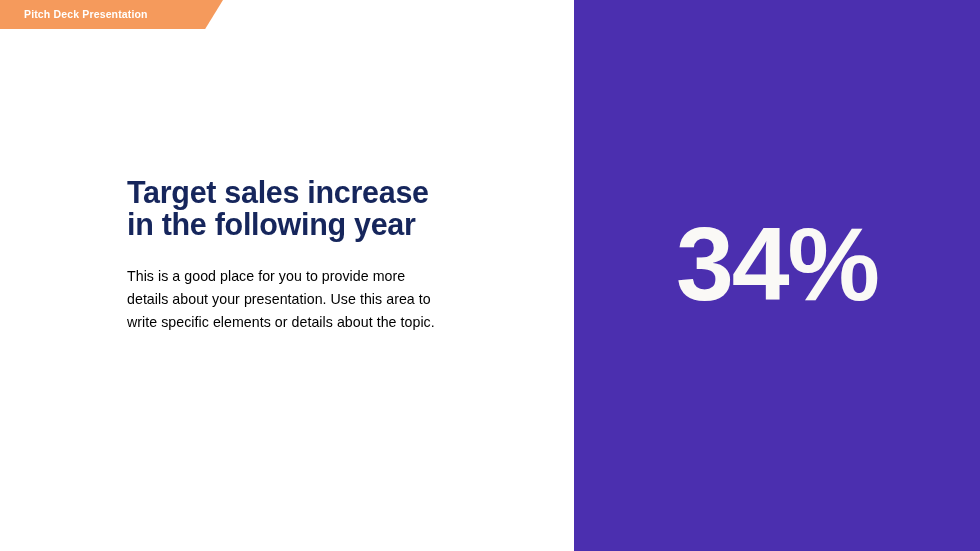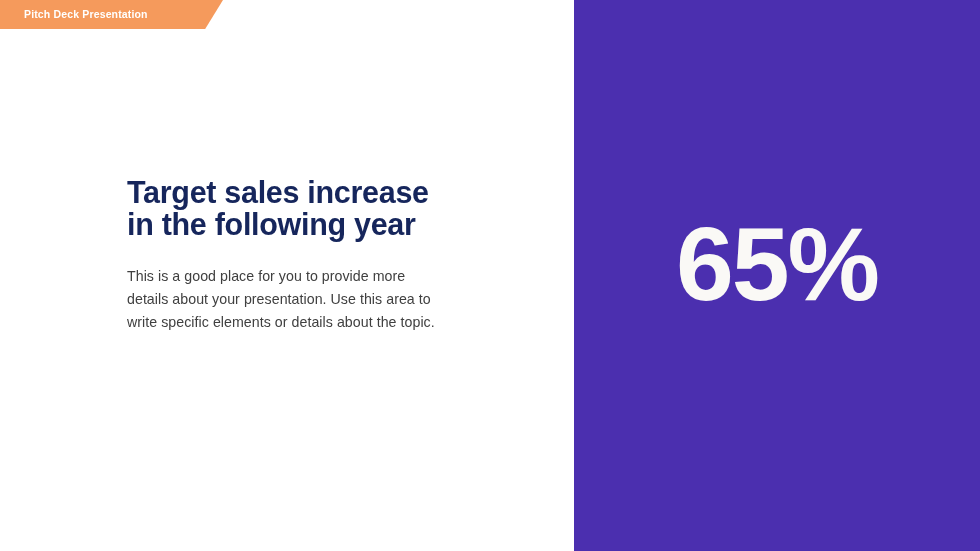--- a/index.html
+++ b/index.html
@@ -55,21 +55,21 @@
   .headline {
     color: #16265C;
     font-size: 30.5px;
     font-weight: bold;
     line-height: 1.06;
     letter-spacing: -0.3px;
     margin: 0;
     white-space: pre-line;
   }
   .body-copy {
-    color: #404040;
+    color: #000000;
     font-size: 14.2px;
     font-weight: normal;
     line-height: 1.62;
     letter-spacing: 0.05px;
     margin: 0;
     padding-top: 24px;
     width: 320px;
   }
 
   
@@ -104,16 +104,16 @@
     <span class="ribbon-label">Pitch Deck Presentation</span>
   </div>
 
   <div class="left-col">
     <h1 class="headline">Target sales increase
 in the following year</h1>
     <p class="body-copy">This is a good place for you to provide more details about your presentation. Use this area to write specific elements or details about the topic.</p>
   </div>
 
   <div class="stat-panel">
-    <div class="stat-value">65%</div>
+    <div class="stat-value">34%</div>
   </div>
 
 </div>
 
 </body></html>

